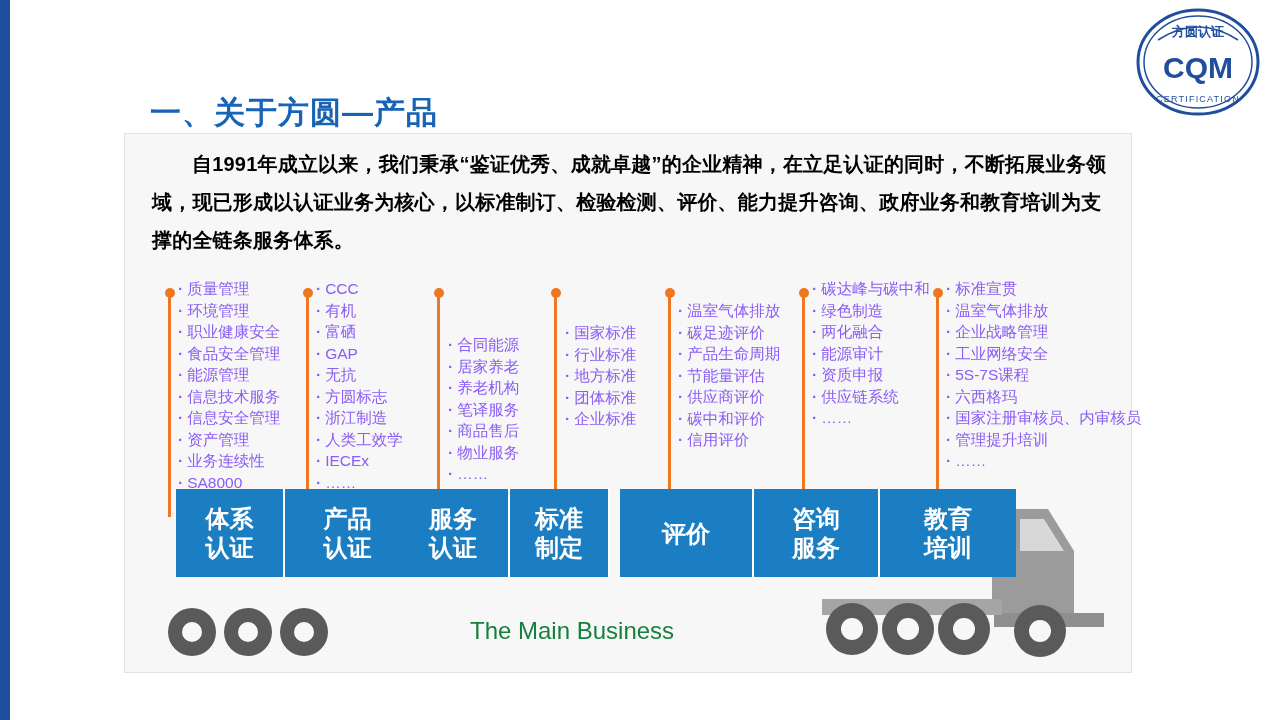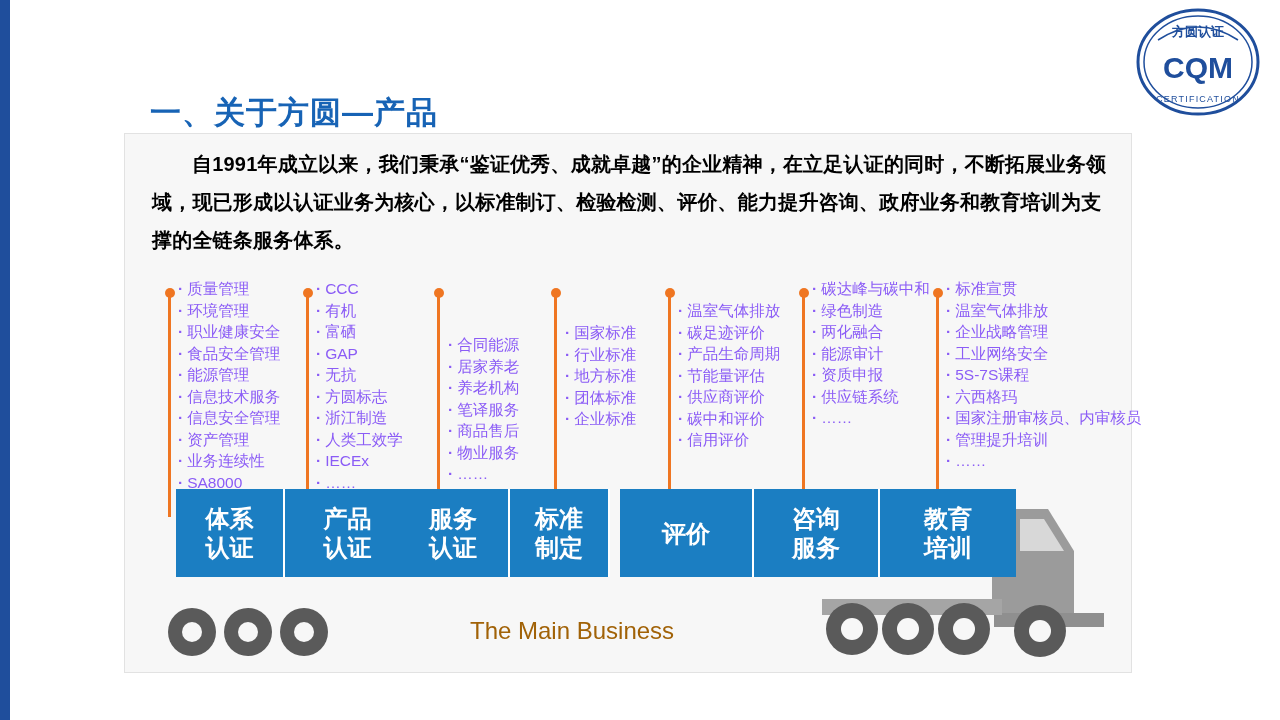--- a/index.html
+++ b/index.html
@@ -132,21 +132,21 @@
     line-height: 29px;
     border-right: 2px solid #ffffff;
     box-sizing: border-box;
   }
 
   
   .main-business {
     position: absolute;
     left: 470px; top: 617px;
     font-size: 24px;
-    color: #a16207;
+    color: #15803d;
     font-family: "Liberation Sans", sans-serif;
   }
 
   
   .truck {
     position: absolute;
     left: 812px; top: 495px;
     width: 300px; height: 165px;
   }
   .wheels-left {

